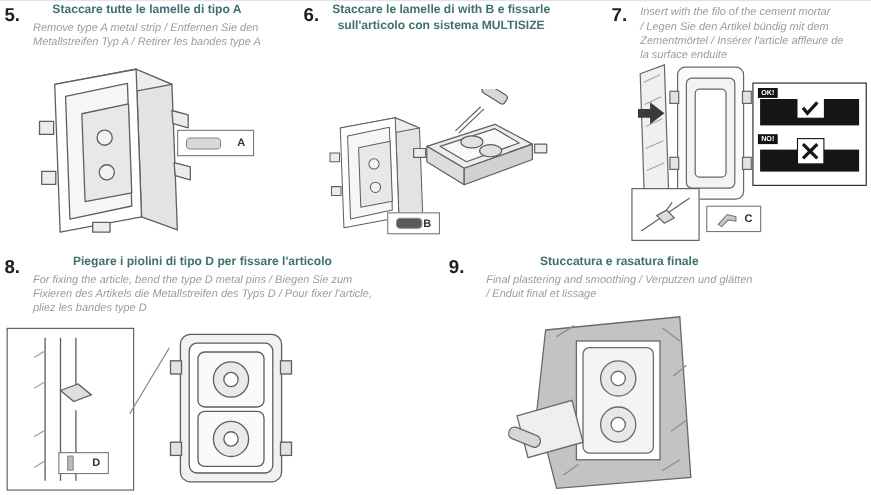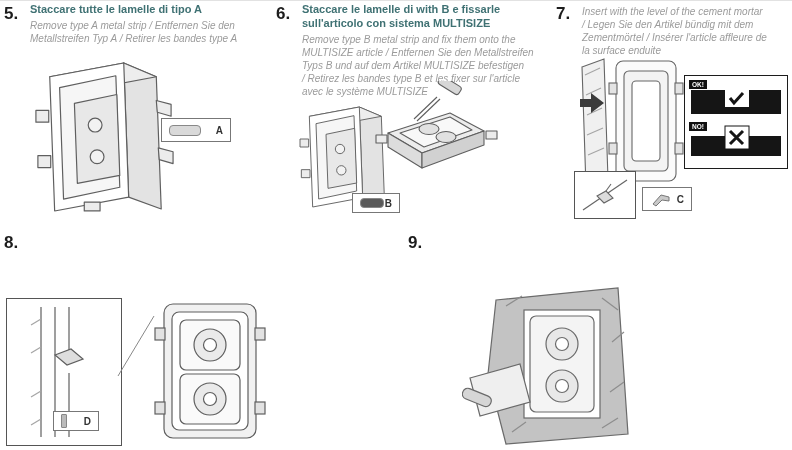--- a/index.html
+++ b/index.html
@@ -4,21 +4,21 @@
 <style>
   html,body{margin:0;padding:0;background:#fff;}
   #page{
     position:relative;width:792px;height:450px;background:#ffffff;overflow:hidden;
     font-family:"Liberation Sans", sans-serif;color:#222;
   }
   .top-rule{position:absolute;left:0;top:0;width:100%;height:1px;background:#e2e2e2;}
   .step{position:absolute;}
   .step-head{display:flex;align-items:flex-start;}
   .num{font-size:17px;font-weight:bold;color:#1d1d1d;line-height:1;padding-top:2px;width:26px;flex:0 0 26px;}
-  .title{margin:0;font-size:11px;font-weight:bold;color:#3f7173;line-height:1.25;white-space:pre-line;}
+  .title{margin:0;font-size:11px;font-weight:bold;color:#3f7173;line-height:1.25;white-space:pre-line;text-align:center;}
   .sub{margin:2px 0 0 0;font-size:10px;font-style:italic;color:#9b9b9b;line-height:1.3;white-space:pre-line;}
   .ill{position:absolute;}
   .part-box{
     position:absolute;border:1px solid #777;background:#fff;display:flex;align-items:center;
     justify-content:space-between;padding:3px 7px;box-sizing:border-box;
   }
   .part-letter{font-size:10px;font-weight:bold;color:#333;}
   .strip{width:30px;height:9px;border:1px solid #888;border-radius:4px;background:#d9d9d9;}
   .strip.dark{background:#5a5a5a;width:22px;height:8px;}
   .strip.thin{width:4px;height:12px;border-radius:1px;background:#bbb;}
@@ -67,25 +67,20 @@
       <span class="part-letter">A</span>
     </div>
   </div>
 
   <div class="step" style="left:276px;top:3px;width:268px;height:226px;">
     <div class="step-head">
       <span class="num">6.</span>
       <div>
         <h3 class="title">Staccare le lamelle di with B e fissarle
 sull'articolo con sistema MULTISIZE</h3>
-        <p class="sub">Remove type B metal strip and fix them onto the
-MULTISIZE article / Entfernen Sie den Metallstreifen
-Typs B und auf dem Artikel MULTISIZE befestigen
-/ Retirez les bandes type B et les fixer sur l'article
-avec le système MULTISIZE</p>
       </div>
     </div>
     <svg class="ill" style="left:20px;top:96px;" width="100" height="112" viewBox="0 0 150 168">
       <g stroke="#5f5f5f" stroke-width="1.4" stroke-linejoin="round" fill="#fff">
         <polygon points="95,12 128,26 133,160 100,148" fill="#e3e3e3"></polygon>
         <polygon points="20,26 95,12 128,26 53,40" fill="#ededed"></polygon>
         <polygon points="20,26 95,12 100,148 25,162" fill="#ffffff"></polygon>
         <polygon points="30,37 87,25 91,138 34,150" fill="#f6f6f6"></polygon>
         <polygon points="45,53 88,44 91,126 48,134" fill="#e8e8e8"></polygon>
         <circle cx="66" cy="75" r="7" fill="#f2f2f2"></circle>
@@ -112,21 +107,21 @@
     <div class="part-box" style="left:76px;top:190px;width:48px;height:20px;">
       <span class="strip dark"></span>
       <span class="part-letter">B</span>
     </div>
   </div>
 
   <div class="step" style="left:556px;top:3px;width:234px;height:226px;">
     <div class="step-head">
       <span class="num">7.</span>
       <div>
-        <p class="sub">Insert with the level of the cement mortar
+        <p class="sub">Insert with the filo of the cement mortar
 / Legen Sie den Artikel bündig mit dem
 Zementmörtel / Insérer l'article affleure de
 la surface enduite</p>
       </div>
     </div>
     <svg class="ill" style="left:22px;top:48px;" width="112" height="142" viewBox="0 0 112 142">
       <g stroke="#666" stroke-width="1.1" fill="#fff">
         <polygon points="4,16 26,8 30,128 8,136" fill="#f0f0f0"></polygon>
         <line x1="7" y1="24" x2="22" y2="17" stroke="#a5a5a5"></line>
         <line x1="8" y1="44" x2="23" y2="37" stroke="#a5a5a5"></line>
@@ -172,20 +167,26 @@
       <svg width="22" height="16" viewBox="0 0 22 16">
         <polygon points="3,13 11,4 19,6 19,10 12,9 6,15" fill="#c9c9c9" stroke="#777" stroke-width="1"></polygon>
       </svg>
       <span class="part-letter">C</span>
     </div>
   </div>
 
   <div class="step" style="left:4px;top:232px;width:380px;height:216px;">
     <div class="step-head">
       <span class="num">8.</span>
+      <div>
+        <h3 class="title">Piegare i piolini di tipo D per fissare l'articolo</h3>
+        <p class="sub">For fixing the article, bend the type D metal pins / Biegen Sie zum
+Fixieren des Artikels die Metallstreifen des Typs D / Pour fixer l'article,
+pliez les bandes type D</p>
+      </div>
     </div>
     <div class="detail-box" style="left:2px;top:66px;width:116px;height:148px;">
       <svg width="114" height="146" viewBox="0 0 114 146">
         <g stroke="#5f5f5f" stroke-width="1.2" fill="none">
           <line x1="34" y1="8" x2="34" y2="138"></line>
           <line x1="48" y1="8" x2="48" y2="138"></line>
           <line x1="62" y1="8" x2="62" y2="56"></line>
           <polygon points="48,56 64,50 76,60 60,66" fill="#dedede"></polygon>
           <line x1="62" y1="74" x2="62" y2="138"></line>
           <line x1="34" y1="20" x2="24" y2="26" stroke="#a5a5a5"></line>
@@ -216,20 +217,25 @@
         <rect x="105" y="30" width="10" height="12" fill="#e2e2e2"></rect>
         <rect x="5" y="104" width="10" height="12" fill="#e2e2e2"></rect>
         <rect x="105" y="104" width="10" height="12" fill="#e2e2e2"></rect>
       </g>
     </svg>
   </div>
 
   <div class="step" style="left:400px;top:232px;width:388px;height:216px;">
     <div class="step-head" style="padding-left:8px;">
       <span class="num" style="flex:0 0 34px;width:34px;">9.</span>
+      <div>
+        <h3 class="title">Stuccatura e rasatura finale</h3>
+        <p class="sub">Final plastering and smoothing / Verputzen und glätten
+/ Enduit final et lissage</p>
+      </div>
     </div>
     <svg class="ill" style="left:62px;top:50px;" width="178" height="166" viewBox="0 0 178 166">
       <g stroke="#6a6a6a" stroke-width="1.2" fill="#fff">
         <polygon points="34,18 156,6 166,152 44,162 26,92" fill="#c3c3c3"></polygon>
         <line x1="44" y1="24" x2="60" y2="14" stroke="#8d8d8d"></line>
         <line x1="140" y1="16" x2="156" y2="28" stroke="#8d8d8d"></line>
         <line x1="150" y1="60" x2="162" y2="50" stroke="#8d8d8d"></line>
         <line x1="148" y1="110" x2="162" y2="100" stroke="#8d8d8d"></line>
         <line x1="140" y1="146" x2="156" y2="136" stroke="#8d8d8d"></line>
         <line x1="50" y1="150" x2="64" y2="140" stroke="#8d8d8d"></line>

